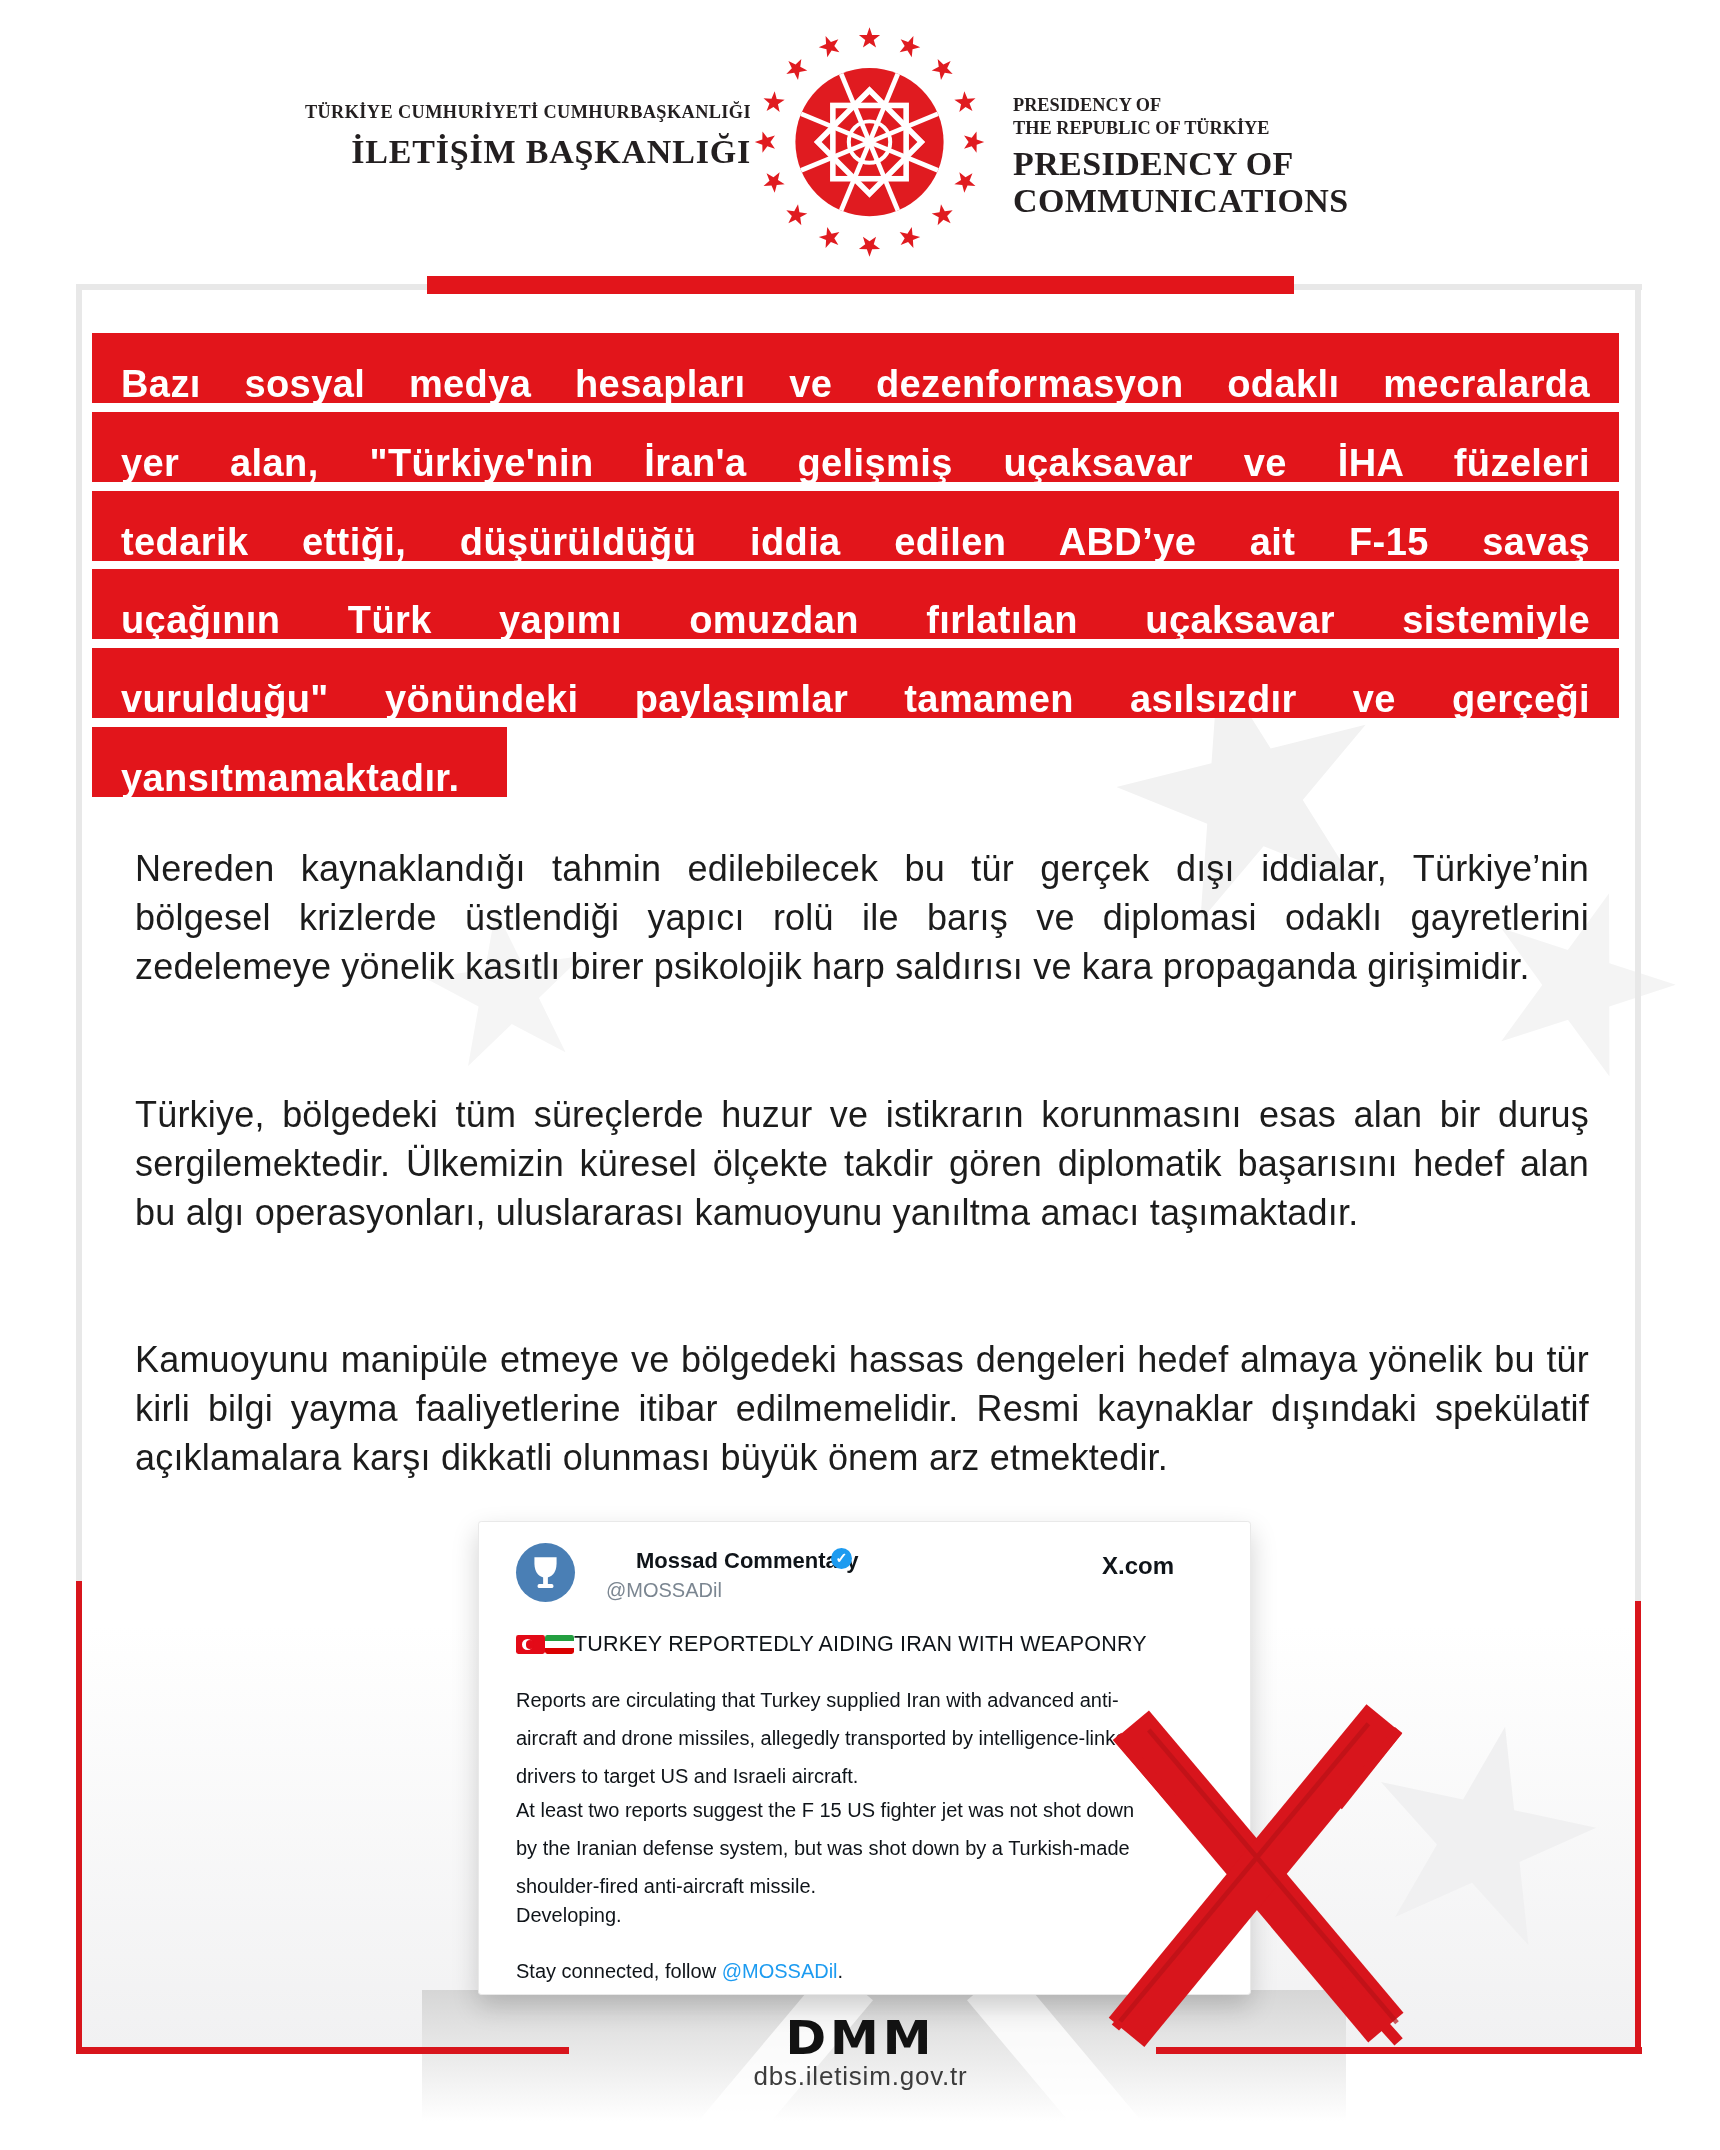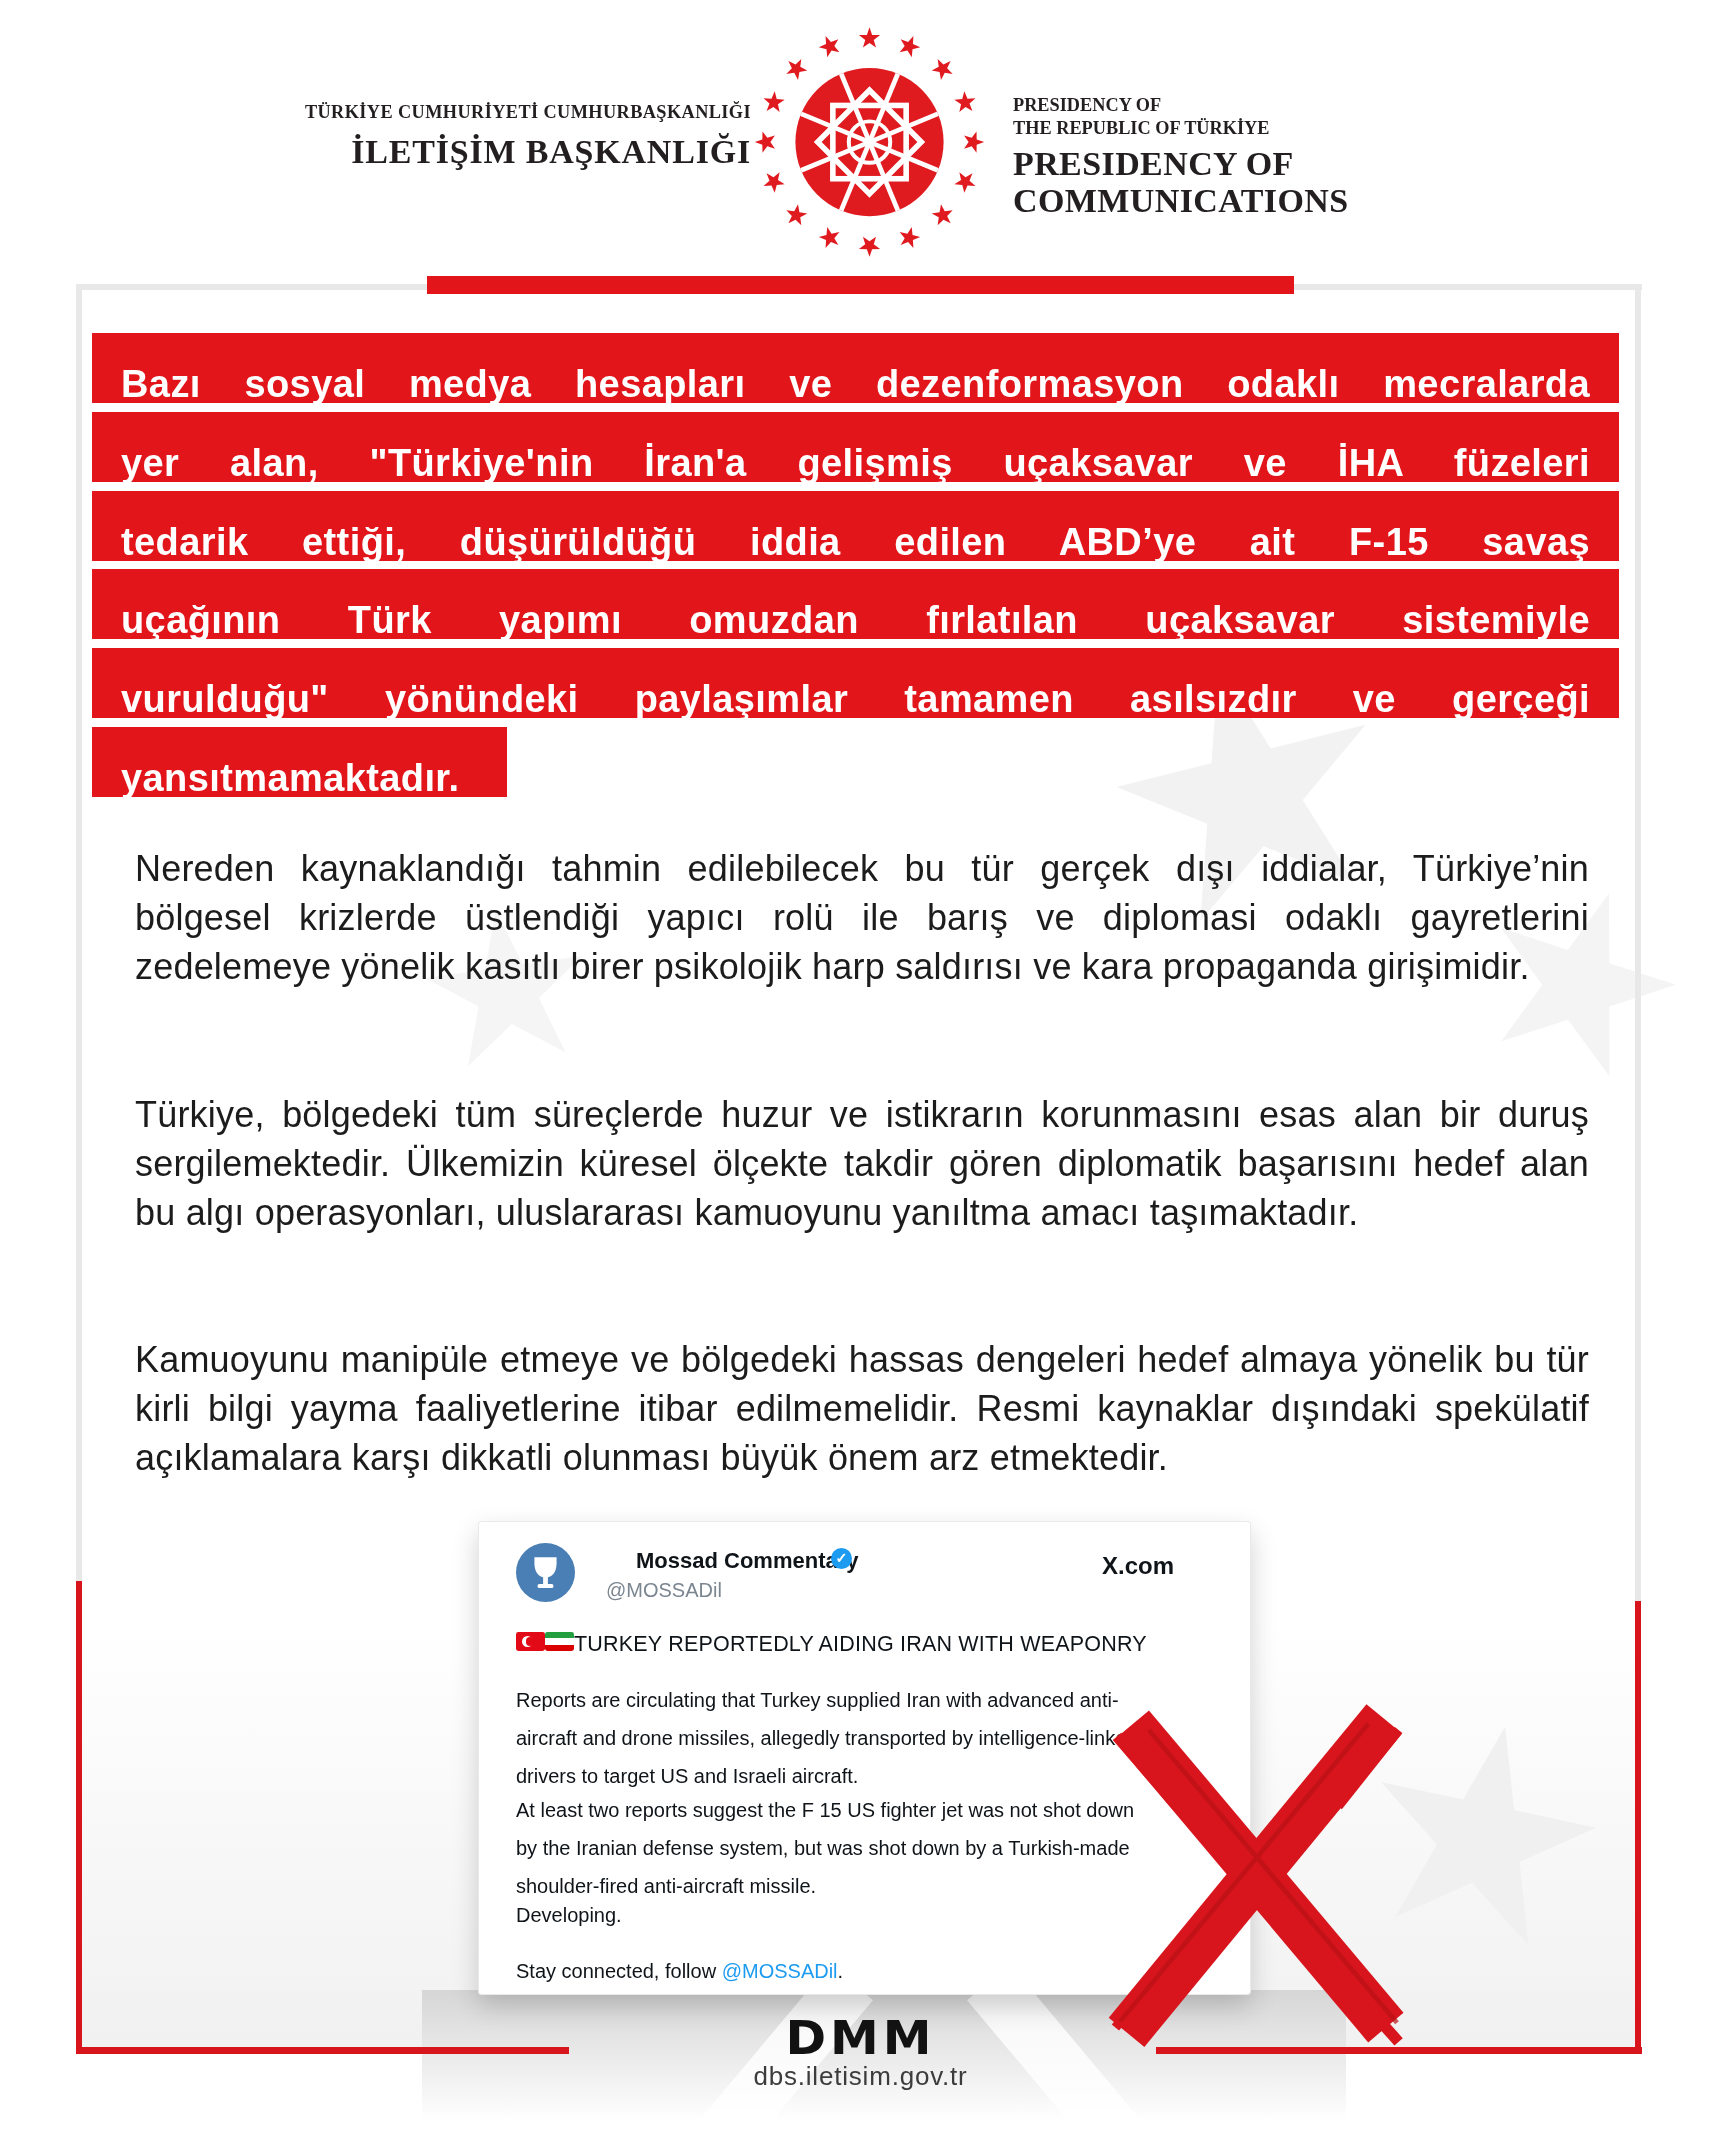--- a/index.html
+++ b/index.html
@@ -50,21 +50,21 @@
          z-index:8;color:#0f1419;}
   #tw-avatar{position:absolute;left:37px;top:21px;width:59px;height:59px;border-radius:50%;
              background:#4a7fb5;display:flex;align-items:center;justify-content:center;}
   .tw-name{position:absolute;left:127px;top:25.5px;font-size:22px;font-weight:700;margin-left:30px;}
   .tw-badge{position:absolute;left:127px;top:25.5px;transform:translateX(var(--bx,188px));}
   .badge{display:inline-block;width:21px;height:21px;border-radius:50%;background:#1d9bf0;color:#fff;
          font-size:14.3px;line-height:21px;text-align:center;font-weight:700;}
   .tw-handle{position:absolute;left:127px;top:57px;font-size:20px;color:#7b8691;}
   .tw-source{position:absolute;right:76px;top:30px;font-size:24px;font-weight:700;color:#0f1419;}
   .tw-title{position:absolute;left:37px;top:110px;font-size:21.5px;font-weight:500;letter-spacing:0.2px;
-            display:flex;gap:0;white-space:nowrap;}
+            display:flex;align-items:center;gap:0;white-space:nowrap;}
   .tw-p{position:absolute;left:37px;width:633px;font-size:20px;line-height:38px;color:#0f1419;}
   .tw-link{color:#1d9bf0;text-decoration:none;}
   .flag{display:inline-block;width:29px;height:19px;border-radius:2.4px;vertical-align:middle;flex:0 0 auto;}
   .flag-tr{background:#e30a17;position:relative;}
   .flag-tr:before{content:"";position:absolute;left:6.4px;top:4px;width:11px;height:11px;border-radius:50%;background:#fff;}
   .flag-tr:after{content:"";position:absolute;left:9.6px;top:5.2px;width:8.8px;height:8.8px;border-radius:50%;background:#e30a17;}
   .flag-ir{background:linear-gradient(180deg,#239f40 0 33%,#ffffff 33% 66%,#da0000 66% 100%);}
 
   #red-x{position:absolute;left:1082px;top:1695px;z-index:9;}
 

